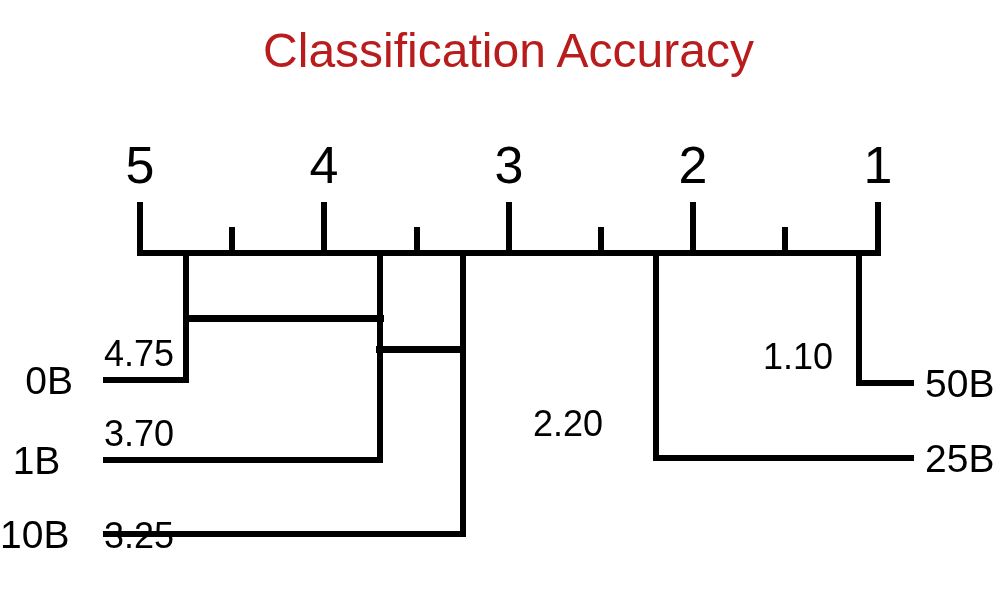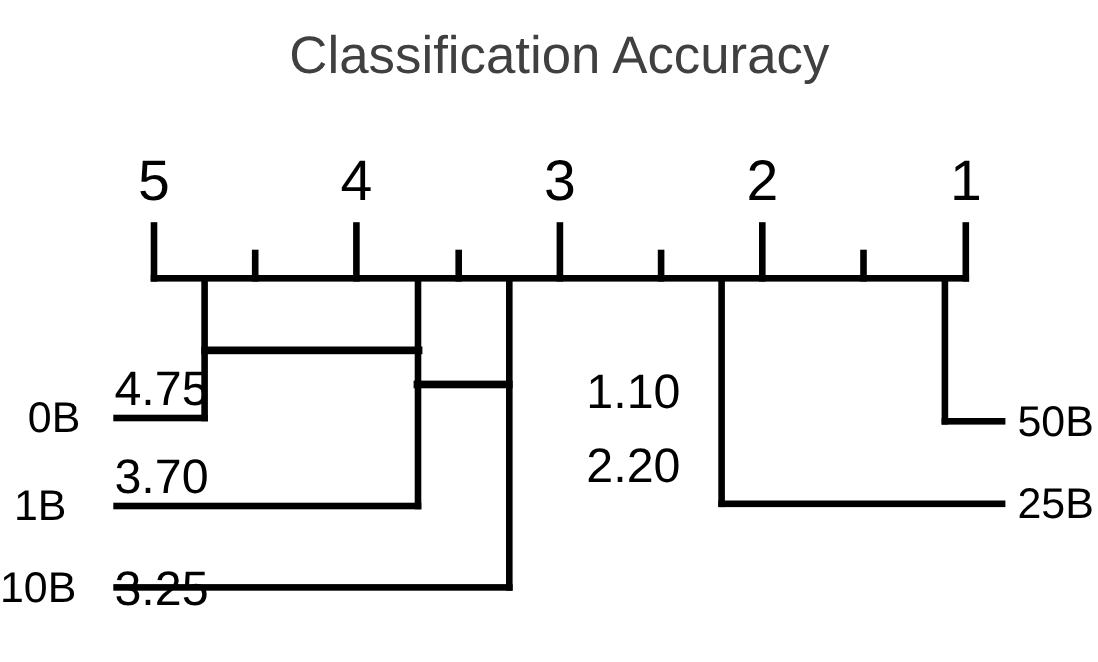--- a/index.html
+++ b/index.html
@@ -27,35 +27,35 @@
   }
   .chart-title {
     position: absolute;
     left: 19px;
     width: 979px;
     top: 23px;
     height: 56px;
     line-height: 56px;
     font-size: 48px;
     text-align: center;
-    color: #404040;
+    color: #b91c1c;
   }
   .rank-num {
     font-size: 52px;
     height: 60px;
     line-height: 60px;
     text-align: center;
   }
   .method-label {
     font-size: 39px;
     height: 66px;
     line-height: 66px;
   }
   .value-label {
-    font-size: 44px;
+    font-size: 36px;
     height: 40px;
     line-height: 40px;
   }
 </style>
 </head>
 <body>
 
 <div id="cd-canvas" style="background: rgb(255, 255, 255);">
   <div class="chart-title">Classification Accuracy</div>
 <div class="ln" style="left: 137px; top: 250px; width: 744px; height: 6px; background: rgb(0, 0, 0);"></div>
@@ -81,20 +81,20 @@
     <div class="ln" style="left: 103px; top: 457px; width: 280px; height: 6px; background: rgb(0, 0, 0);"></div>
     <div class="txt method-label" style="left: 0px; width: 73px; top: 428px; text-align: center;">1B</div>
     <div class="txt value-label" style="left: 104px; top: 414px;">3.70</div>
     <div class="ln" style="left: 460px; top: 250px; width: 6px; height: 287px; background: rgb(0, 0, 0);"></div>
     <div class="ln" style="left: 103px; top: 531px; width: 363px; height: 6px; background: rgb(0, 0, 0);"></div>
     <div class="txt method-label" style="left: 0px; width: 73px; top: 502px; ">10B</div>
     <div class="txt value-label" style="left: 104px; top: 516px;">3.25</div>
     <div class="ln" style="left: 856px; top: 250px; width: 6px; height: 136px; background: rgb(0, 0, 0);"></div>
     <div class="ln" style="left: 856px; top: 380px; width: 58px; height: 6px; background: rgb(0, 0, 0);"></div>
     <div class="txt method-label" style="left: 925px; top: 351px;">50B</div>
-    <div class="txt value-label" style="left: 533px; width: 300px; top: 337px; text-align: left;">1.10</div>
+    <div class="txt value-label" style="left: 533px; width: 300px; top: 337px; text-align: right;">1.10</div>
     <div class="ln" style="left: 653px; top: 250px; width: 6px; height: 211px; background: rgb(0, 0, 0);"></div>
     <div class="ln" style="left: 653px; top: 455px; width: 261px; height: 6px; background: rgb(0, 0, 0);"></div>
     <div class="txt method-label" style="left: 925px; top: 426px; text-align: center;">25B</div>
     <div class="txt value-label" style="left: 533px; width: 300px; top: 404px; text-align: left;">2.20</div>
     <div class="ln" style="left: 183px; top: 315px; width: 201px; height: 7px; background: rgb(0, 0, 0);"></div>
     <div class="ln" style="left: 376px; top: 346px; width: 90px; height: 7px; background: rgb(0, 0, 0);"></div>
   </div>
 
 </body></html>

